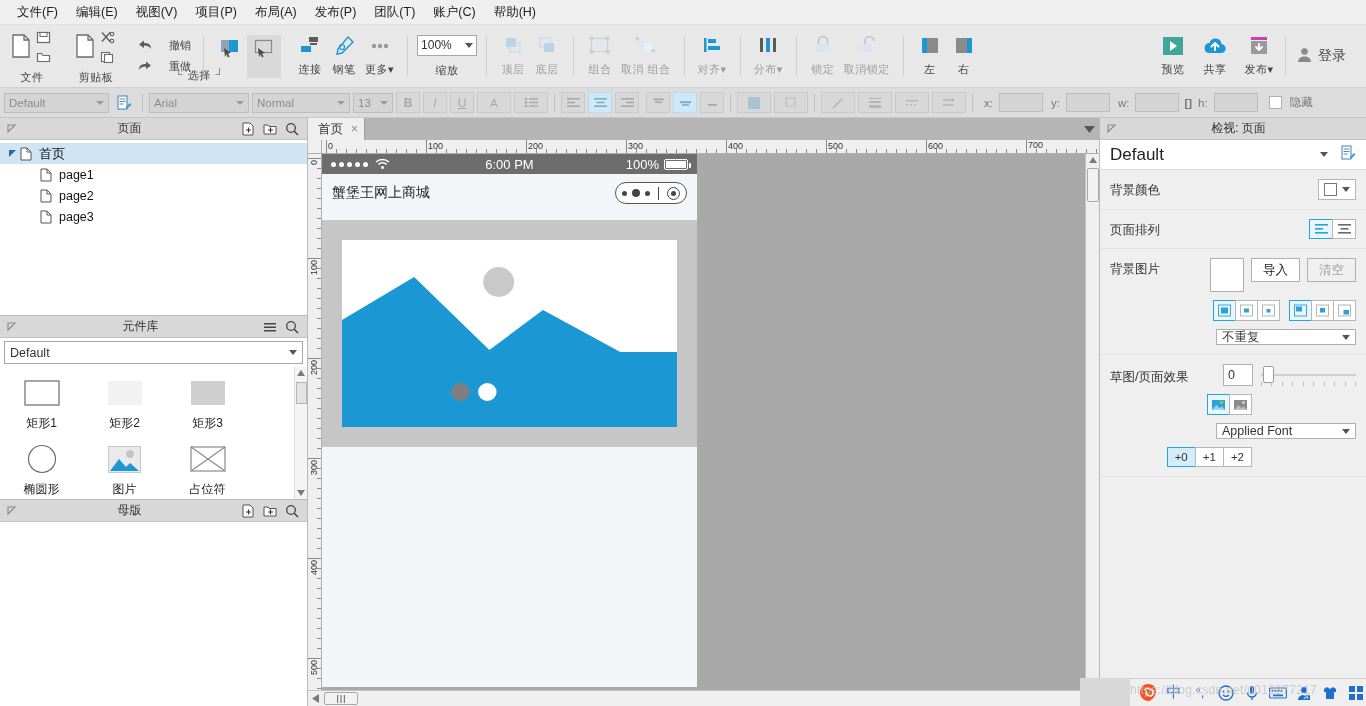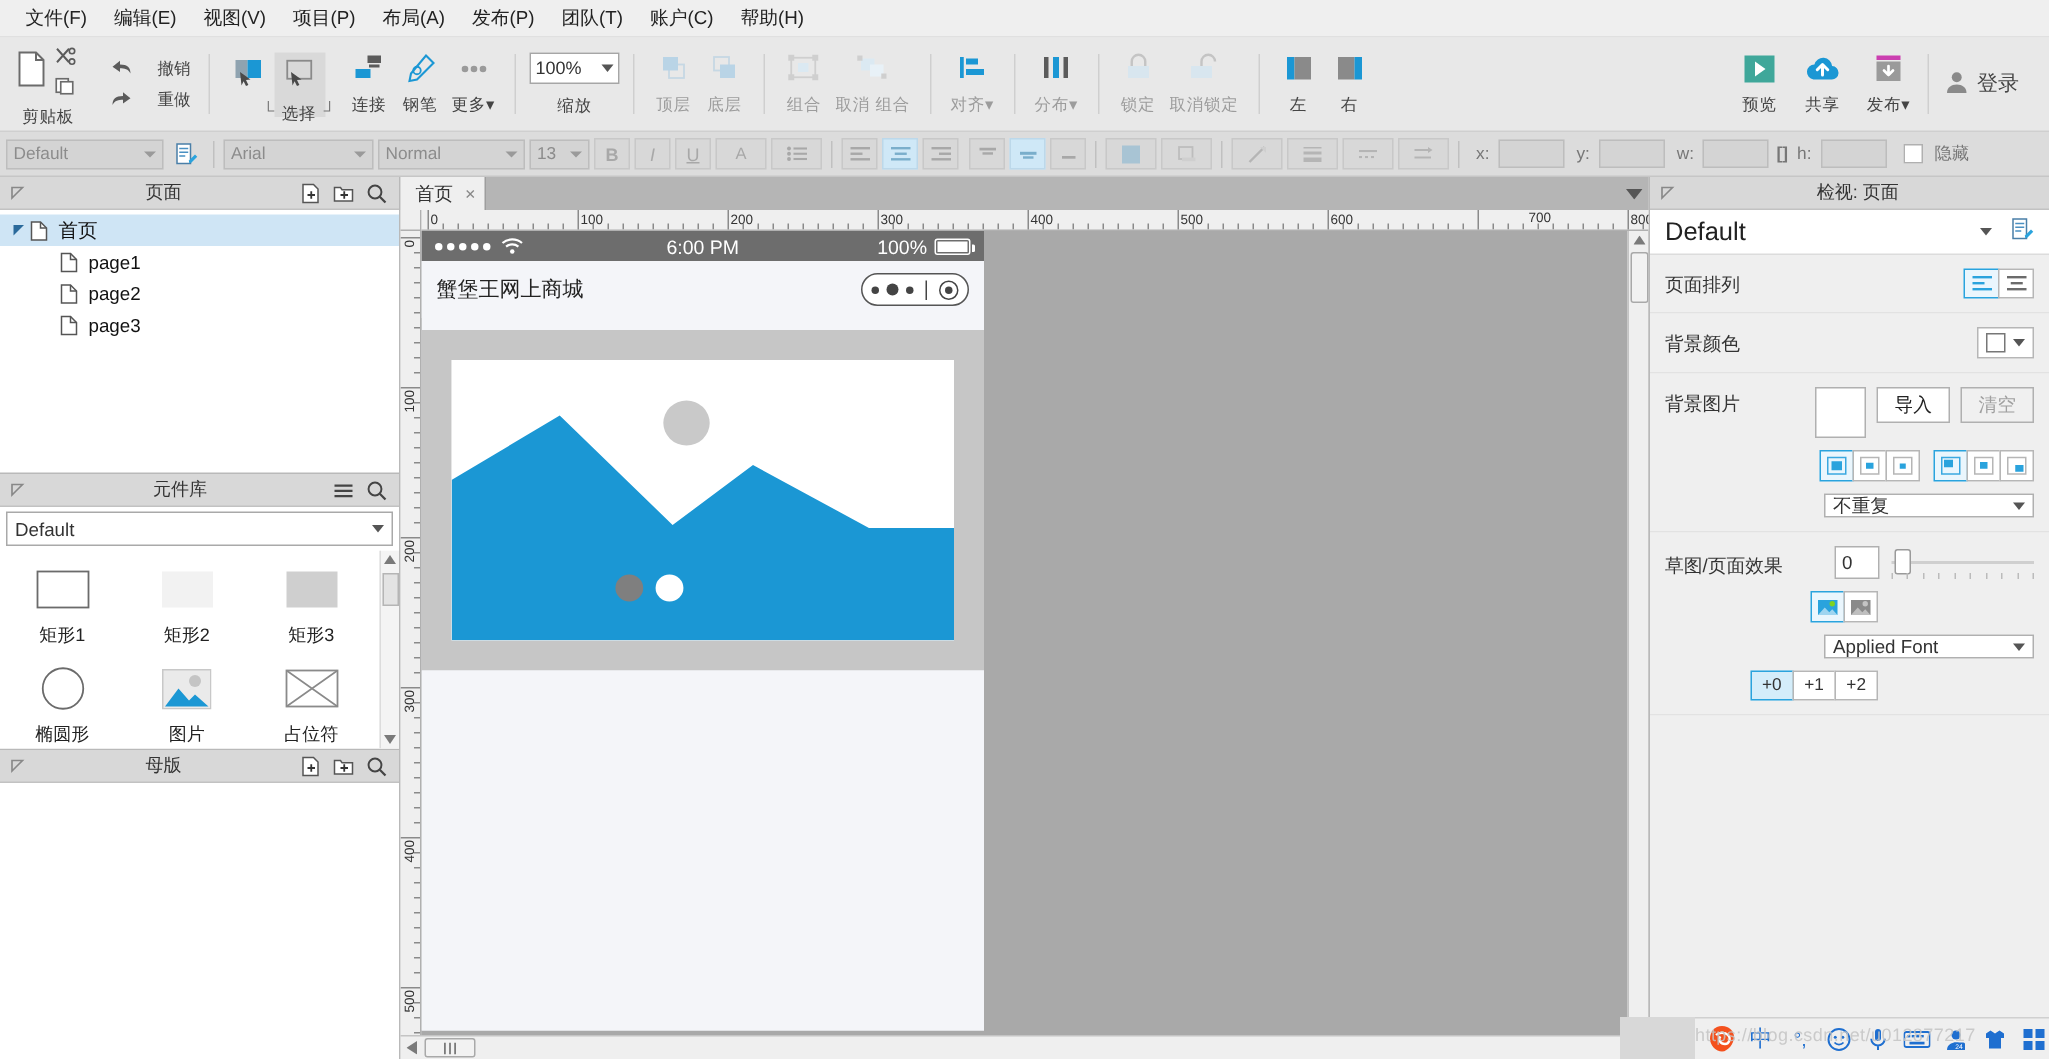--- a/index.html
+++ b/index.html
@@ -64,21 +64,21 @@
   .fbtn.wide { width:34px; }
   .fsep { width:1px;height:18px;background:#c0c0c0;margin:0 3px; }
   .coordlbl { font-size:11.5px;color:#777;margin:0 3px 0 5px; }
   .coordin { width:44px;height:19px;border:1px solid #bdbdbd;background:#d4d4d4; }
   .chk { width:13px;height:13px;border:1px solid #b0b0b0;background:#fff;margin-left:8px;margin-right:5px;}
 
   
   .bodyrow { flex:1; display:flex; min-height:0; }
 
   
-  .leftcol { width:267px; flex:none; display:flex; flex-direction:column;
+  .leftcol { width:308px; flex:none; display:flex; flex-direction:column;
              border-right:1px solid #b9b9b9; background:#fff; }
   .panhdr { height:22px; background:#d8d8d8; display:flex; align-items:center;
             padding:0 4px; border-bottom:1px solid #c2c2c2; flex:none; position:relative; }
   .panhdr .ttl { flex:1; text-align:center; font-size:12px; color:#333; }
   .panhdr .hicons { display:flex; align-items:center; gap:7px; padding-right:4px; }
   .hic { width:15px;height:15px;display:flex;align-items:center;justify-content:center;cursor:default;}
 
   .pagetree { flex:none; height:175px; background:#fff; overflow:hidden; padding-top:3px; }
   .trow { height:21px; display:flex; align-items:center; padding-left:6px; font-size:12.5px; }
   .trow.sel { background:#cfe5f5; }
@@ -236,20 +236,46 @@
     <div class="mi">项目(P)</div>
     <div class="mi">布局(A)</div>
     <div class="mi">发布(P)</div>
     <div class="mi">团队(T)</div>
     <div class="mi">账户(C)</div>
     <div class="mi">帮助(H)</div>
   </div>
 
   <div class="toolbar">
 
+    <div class="tgroup">
+      <div class="tbtn">
+        <div class="pairrow">
+          <span>
+            <svg width="22" height="26" viewBox="0 0 22 26">
+                <path d="M3 2h11l5 5v17H3z" fill="#fff" stroke="#6b6b6b" stroke-width="1.3"></path>
+                <path d="M14 2v5h5" fill="none" stroke="#6b6b6b" stroke-width="1.3"></path>
+              </svg>
+          </span>
+          <span class="pairgroup">
+            <span class="pairmini">
+              <svg width="15" height="13" viewBox="0 0 15 13">
+                  <rect x="1.5" y="1.5" width="12" height="10" fill="#fff" stroke="#6b6b6b" stroke-width="1.2"></rect>
+                  <rect x="4" y="1.5" width="7" height="4" fill="#fff" stroke="#6b6b6b" stroke-width="1"></rect>
+                </svg>
+            </span>
+            <span class="pairmini">
+              <svg width="15" height="13" viewBox="0 0 15 13">
+                  <path d="M1.5 10.5v-8h4l1.5 2h6.5v6z" fill="#fff" stroke="#6b6b6b" stroke-width="1.2"></path>
+                </svg>
+            </span>
+          </span>
+        </div>
+        <div class="tlbl">文件</div>
+      </div>
+    </div>
 
     <div class="tgroup">
       <div class="tbtn">
         <div class="pairrow">
           <span>
             <svg width="22" height="26" viewBox="0 0 22 26">
                 <path d="M3 2h11l5 5v17H3z" fill="#fff" stroke="#6b6b6b" stroke-width="1.3"></path>
                 <path d="M14 2v5h5" fill="none" stroke="#6b6b6b" stroke-width="1.3"></path>
               </svg>
           </span>
@@ -977,21 +1003,21 @@
             <div class="tick" style="left: 614px; width: 1px; height: 4px; top: 9px;"></div>
             <div class="tick" style="left: 624px; width: 1px; height: 4px; top: 9px;"></div>
             <div class="tick" style="left: 634px; width: 1px; height: 4px; top: 9px;"></div>
             <div class="tick" style="left: 644px; width: 1px; height: 4px; top: 9px;"></div>
             <div class="tick" style="left: 654px; width: 1px; height: 4px; top: 9px;"></div>
             <div class="tick" style="left: 664px; width: 1px; height: 4px; top: 9px;"></div>
             <div class="tick" style="left: 674px; width: 1px; height: 4px; top: 9px;"></div>
             <div class="tick" style="left: 684px; width: 1px; height: 4px; top: 9px;"></div>
             <div class="tick" style="left: 694px; width: 1px; height: 4px; top: 9px;"></div>
             <div class="tick" style="left: 704px; width: 1px; height: 14px; top: 0px;"></div>
-            <div class="tklbl" style="left: 706px; top: 0; margin-left: 32px;">700</div>
+            <div class="tklbl" style="left: 706px; top: 0;">700</div>
             <div class="tick" style="left: 714px; width: 1px; height: 4px; top: 9px;"></div>
             <div class="tick" style="left: 724px; width: 1px; height: 4px; top: 9px;"></div>
             <div class="tick" style="left: 734px; width: 1px; height: 4px; top: 9px;"></div>
             <div class="tick" style="left: 744px; width: 1px; height: 4px; top: 9px;"></div>
             <div class="tick" style="left: 754px; width: 1px; height: 4px; top: 9px;"></div>
             <div class="tick" style="left: 764px; width: 1px; height: 4px; top: 9px;"></div>
             <div class="tick" style="left: 774px; width: 1px; height: 4px; top: 9px;"></div>
             <div class="tick" style="left: 784px; width: 1px; height: 4px; top: 9px;"></div>
             <div class="tick" style="left: 794px; width: 1px; height: 4px; top: 9px;"></div>
             <div class="tick" style="left: 804px; width: 1px; height: 14px; top: 0px;"></div>
@@ -1165,47 +1191,47 @@
         <span>
           <svg width="16" height="16" viewBox="0 0 16 16">
               <rect x="2" y="1" width="9" height="13" fill="#fff" stroke="#4a7fa8" stroke-width="1"></rect>
               <path d="M3.5 4h6M3.5 6.5h6M3.5 9h4" stroke="#4a90c2" stroke-width="1"></path>
               <path d="M10 12l4-4 1.5 1.5-4 4H10z" fill="#2aa3dd"></path>
             </svg>
         </span>
       </div>
 
       <div class="row">
+        <span class="rlbl">背景颜色</span>
+        <span class="rctl">
+          <span class="colorsel">
+            <span class="swatch"></span>
+            <span class="caret"></span>
+          </span>
+        </span>
+      </div>
+
+      <div class="row">
         <span class="rlbl">页面排列</span>
         <span class="rctl">
           <span class="btnrow">
             <span class="sqbtn on">
               <svg width="15" height="13" viewBox="0 0 15 13">
                   <rect x="1" y="1" width="13" height="1.6" fill="#2aa3dd"></rect>
                   <rect x="1" y="5" width="8" height="1.6" fill="#2aa3dd"></rect>
                   <rect x="1" y="9" width="13" height="1.6" fill="#2aa3dd"></rect>
                 </svg>
             </span>
             <span class="sqbtn">
               <svg width="15" height="13" viewBox="0 0 15 13">
                   <rect x="1" y="1" width="13" height="1.6" fill="#6b6b6b"></rect>
                   <rect x="3.5" y="5" width="8" height="1.6" fill="#6b6b6b"></rect>
                   <rect x="1" y="9" width="13" height="1.6" fill="#6b6b6b"></rect>
                 </svg>
             </span>
-          </span>
-        </span>
-      </div>
-
-      <div class="row">
-        <span class="rlbl">背景颜色</span>
-        <span class="rctl">
-          <span class="colorsel">
-            <span class="swatch"></span>
-            <span class="caret"></span>
           </span>
         </span>
       </div>
 
       <div class="row" style="flex-direction:column;align-items:stretch;gap:8px;">
         <div style="display:flex;align-items:flex-start;">
           <span class="rlbl">背景图片</span>
           <span style="display:flex;align-items:flex-start;gap:7px;flex:1;justify-content:flex-end;">
             <span class="imgprev"></span>
             <span class="mbtn">导入</span>

